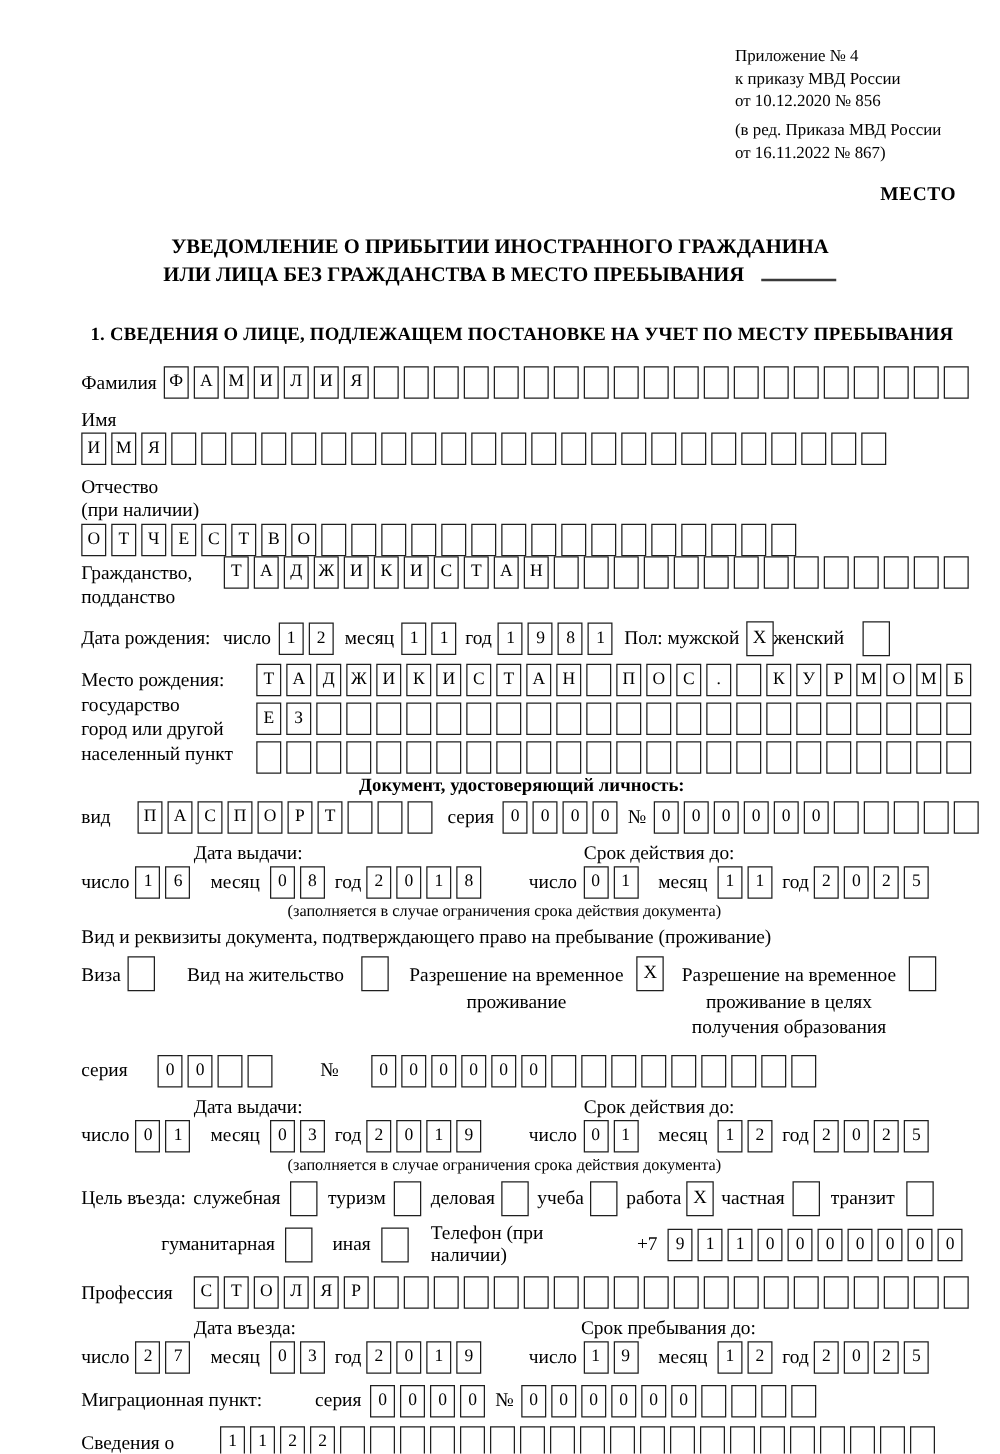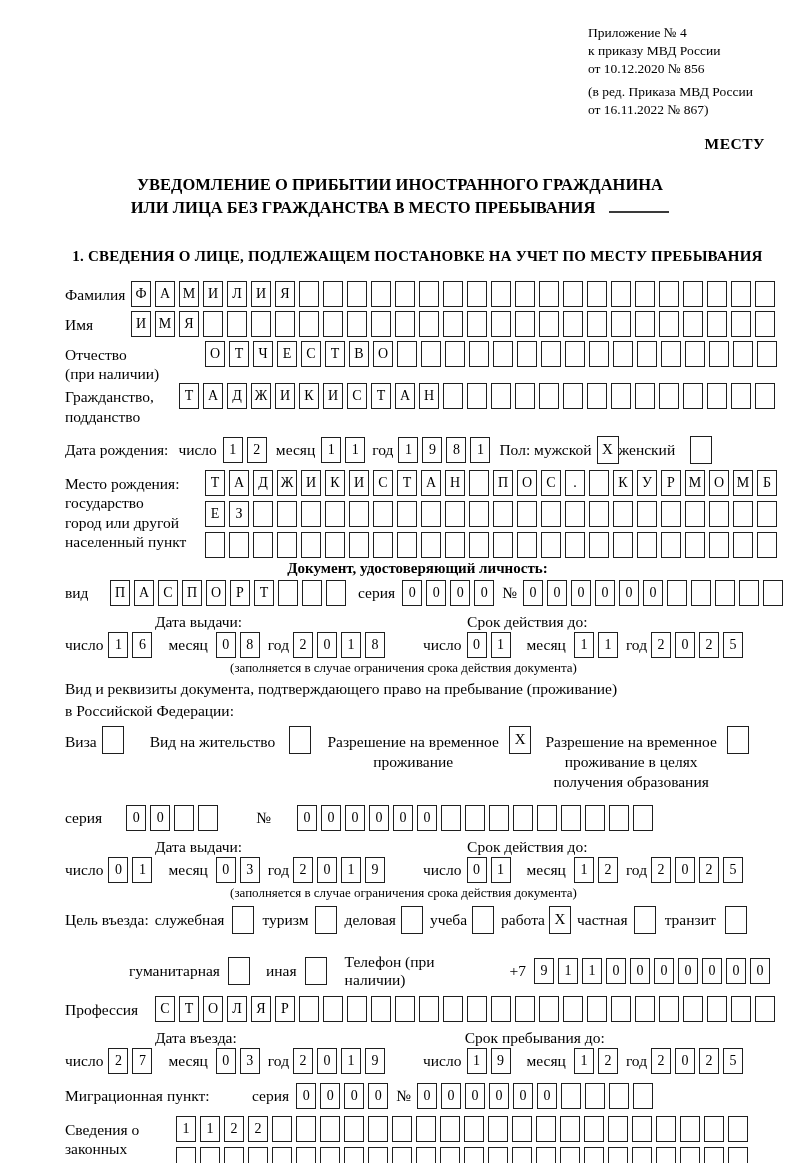--- a/index.html
+++ b/index.html
@@ -1,30 +1,30 @@
 <!DOCTYPE html>
 <html><head>
 <meta charset="utf-8">
 <style>
   html,body{margin:0;padding:0;background:#ffffff;}
   body{width:800px;height:1163px;font-family:"Liberation Serif","DejaVu Serif",serif;color:#000;}
   .page{position:relative;width:800px;height:1163px;overflow:hidden;background:#fff;}
   .content{padding:0 30px 0 65px;}
-  .ref{margin-left:588px;padding-top:24px;font-size:13.5px;line-height:1.34;}
+  .ref{margin-left:588px;padding-top:36px;font-size:13.5px;line-height:1.34;}
   .ref .amend{margin-top:5px;}
   .forma{font-weight:bold;text-align:right;padding-right:35px;margin-top:16px;font-size:15.5px;letter-spacing:.5px;}
   .title{text-align:center;font-weight:bold;font-size:16.5px;line-height:1.4;margin-top:20px;}
   .blank-line{display:inline-block;width:60px;border-bottom:2.5px solid #3a3a3a;height:12px;margin-left:14px;}
   .sec1{font-weight:bold;font-size:15px;margin-top:28px;text-align:center;letter-spacing:.2px;}
   .frow{display:flex;align-items:flex-start;}
   .lbl{font-size:15.5px;line-height:1.25;padding-top:4px;flex:none;}
   .cells{display:flex;gap:4px;flex:none;}
   .cell{width:20px;height:26px;border:1.6px solid #1f1f1f;box-sizing:border-box;text-align:center;font-size:14px;line-height:23px;flex:none;background:#fff;}
   .cb{width:22px;height:28px;border:1.6px solid #1f1f1f;box-sizing:border-box;text-align:center;font-size:15px;line-height:25px;flex:none;background:#fff;}
-  .rowgap{margin-top:4px;}
+  .rowgap{margin-top:4px;flex-direction:column;}
   .stack{display:flex;flex-direction:column;gap:5px;}
   .dhead{display:flex;font-size:15.5px;}
   .dline{display:flex;align-items:center;font-size:15.5px;}
   .note{font-size:13px;text-align:center;padding-right:28px;margin-top:2px;}
   .cbl{font-size:15.5px;line-height:1.3;text-align:center;}
   .bold{font-weight:bold;}
   .center{text-align:center;}
 </style>
 </head>
 <body>
@@ -34,21 +34,21 @@
   <div class="ref">
     <div>Приложение № 4</div>
     <div>к приказу МВД России</div>
     <div>от 10.12.2020 № 856</div>
     <div class="amend">
       <div>(в ред. Приказа МВД России</div>
       <div>от 16.11.2022 № 867)</div>
     </div>
   </div>
 
-  <div class="forma">МЕСТУ</div>
+  <div class="forma">МЕСТО</div>
 
   <div class="title">
     <div>УВЕДОМЛЕНИЕ О ПРИБЫТИИ ИНОСТРАННОГО ГРАЖДАНИНА</div>
     <div>
       <span>ИЛИ ЛИЦА БЕЗ ГРАЖДАНСТВА В МЕСТО ПРЕБЫВАНИЯ</span><span class="blank-line"></span>
     </div>
   </div>
 
   <div class="content">
     <div class="sec1">1. СВЕДЕНИЯ О ЛИЦЕ, ПОДЛЕЖАЩЕМ ПОСТАНОВКЕ НА УЧЕТ ПО МЕСТУ ПРЕБЫВАНИЯ</div>
@@ -377,21 +377,20 @@
           <span class="cell">2</span>
           <span class="cell">0</span>
           <span class="cell">2</span>
           <span class="cell">5</span>
         </div>
     </div>
 
     <div class="note">(заполняется в случае ограничения срока действия документа)</div>
 
     <div style="margin-top:4px;font-size:15.5px;">Вид и реквизиты документа, подтверждающего право на пребывание (проживание)</div>
-    <div style="margin-top:4px;font-size:15.5px;">в Российской Федерации:</div>
 
     <div class="frow" style="margin-top:6px;">
       <span class="cbl" style="padding-top:6px;">Виза</span>
       <span class="cb" style="margin-left:5px;"></span>
       <span class="cbl" style="margin-left:26px;padding-top:6px;">Вид на жительство</span>
       <span class="cb" style="margin-left:14px;"></span>
       <span class="cbl" style="margin-left:16px;width:172px;padding-top:6px;">
         <div>Разрешение на временное</div>
         <div>проживание</div>
       </span>
@@ -487,21 +486,21 @@
       <span style="margin-left:7px;">учеба</span>
       <span class="cb" style="margin-left:5px;"></span>
       <span style="margin-left:7px;">работа</span>
       <span class="cb" style="margin-left:4px;">X</span>
       <span style="margin-left:6px;">частная</span>
       <span class="cb" style="margin-left:6px;"></span>
       <span style="margin-left:9px;">транзит</span>
       <span class="cb" style="margin-left:9px;"></span>
     </div>
 
-    <div class="dline" style="margin-top:19px;">
+    <div class="dline" style="margin-top:5px;">
       <span style="margin-left:64px;">гуманитарная</span>
       <span class="cb" style="margin-left:8px;"></span>
       <span style="margin-left:16px;">иная</span>
       <span class="cb" style="margin-left:8px;"></span>
       <span style="margin-left:18px;">Телефон (при наличии)</span>
       <span style="margin-left:20px;">+7</span>
       <div class="cells" style="margin-left:8px;">
           <span class="cell">9</span>
           <span class="cell">1</span>
           <span class="cell">1</span>

